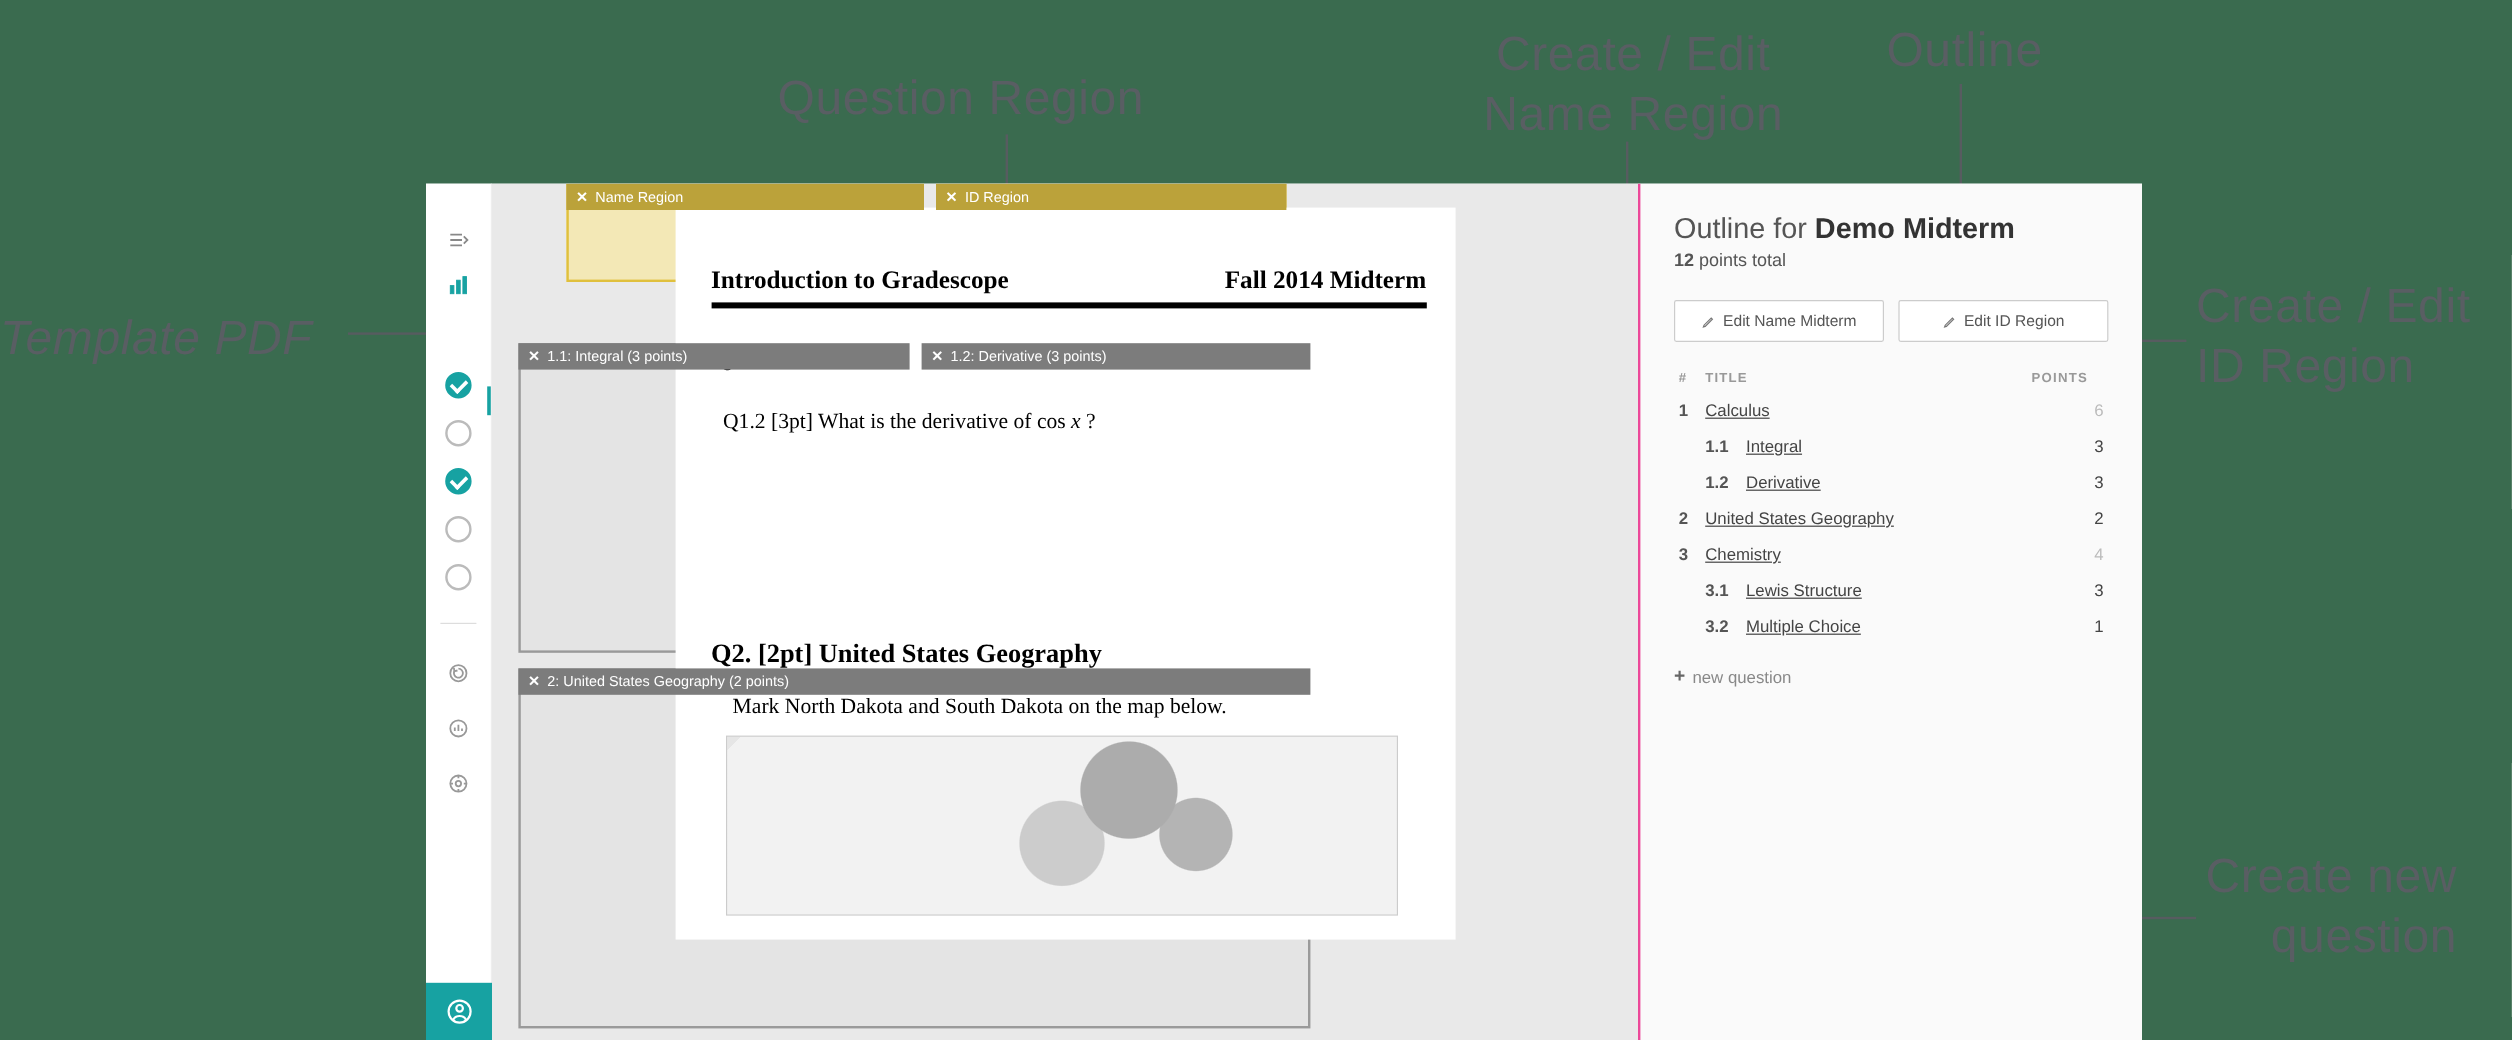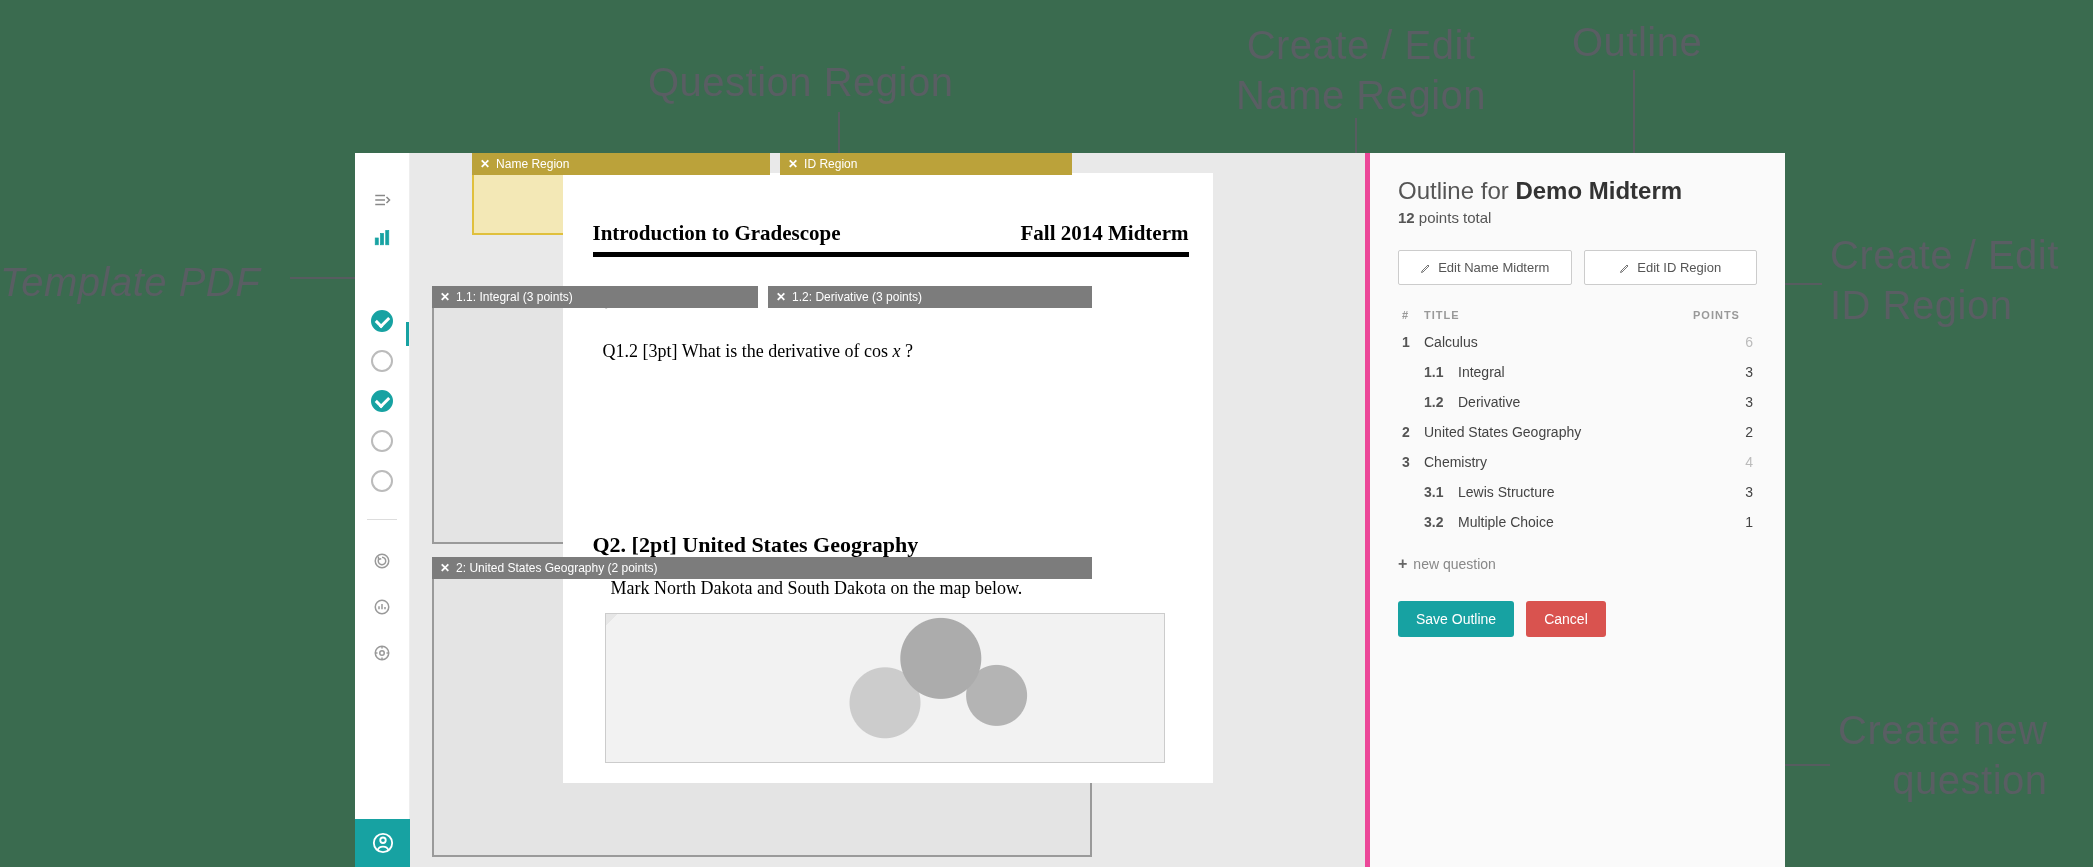--- a/index.html
+++ b/index.html
@@ -46,37 +46,37 @@
   .q-text { font-size: 18px; font-family: Georgia, serif; }
   .ital { font-style: italic; }
 
   .map-placeholder { width: 560px; height: 150px; margin-top: 14px; margin-left: 12px; background: linear-gradient(135deg, #e6e6e6 0, #e6e6e6 8px, #f2f2f2 8px, #f2f2f2 16px); border: 1px solid #ccc; position:relative; overflow:hidden;}
   .map-placeholder::after{ content:""; position:absolute; inset:0; background:
     radial-gradient(circle at 60% 30%, #8f8f8f 0 40px, transparent 41px),
     radial-gradient(circle at 70% 55%, #9a9a9a 0 30px, transparent 31px),
     radial-gradient(circle at 50% 60%, #bdbdbd 0 35px, transparent 36px); opacity:.7;}
 
   
-  .outline { width: 420px; background: #fafafa; border-left: 5px solid #ec4899; padding: 24px 28px; font-family: "Helvetica Neue", Arial, sans-serif; color:#333; }
+  .outline { width: 420px; background: #fafafa; border-left: 2px solid #ec4899; padding: 24px 28px; font-family: "Helvetica Neue", Arial, sans-serif; color:#333; }
   .outline-title { font-size: 24px; color: #555; font-weight: 400; }
   .outline-title strong { font-weight: 700; color:#333; }
   .points-total { font-size: 15px; color:#555; margin-top: 4px; }
   .points-total b { font-weight: 700; }
   .region-btns { display:flex; gap: 12px; margin-top: 24px; }
   .btn { border:1px solid #ccc; background:#fff; padding: 9px 0; font-size: 13px; color:#555; flex:1; display:flex; align-items:center; justify-content:center; gap:6px; cursor:pointer; border-radius:2px;}
   .btn svg { width:12px; height:12px; }
   .help-text { font-size: 13px; color:#666; line-height: 1.55; margin-top: 26px; }
   .outline-header { display:flex; font-size:11px; color:#999; letter-spacing:1px; font-weight:700; margin-top: 24px; padding: 0 4px;}
   .outline-header .col-num { width: 22px; }
   .outline-header .col-title { flex:1; }
   .outline-header .col-pts { width: 60px; }
   .outline-rows { margin-top: 6px; }
   .orow { display:flex; font-size:14px; color:#444; padding:7px 4px; align-items:center;}
   .orow .col-num { width: 22px; font-weight:600; color:#555;}
-  .orow .col-title { flex:1; }
+  .orow .col-title { flex:1;text-decoration:underline; }
   .orow .col-pts { width:60px; text-align:right; }
   .orow.sub { padding-left: 26px; }
   .orow.sub .col-num { width: 34px; font-weight:600;}
   .orow.parent .col-pts { color:#bbb; }
   .new-q { margin-top: 18px; font-size: 14px; color:#888; display:flex; align-items:center; gap:6px; cursor:pointer;}
   .new-q .plus { font-weight:700; font-size:16px; color:#666;}
   .action-row { margin-top: 28px; display:flex; gap:12px; }
   .btn-primary { background:#17a2a2; color:#fff; border:none; padding:10px 18px; font-size:14px; border-radius:3px; cursor:pointer;}
   .btn-danger { background:#d9534f; color:#fff; border:none; padding:10px 18px; font-size:14px; border-radius:3px; cursor:pointer;}
 </style>
@@ -276,19 +276,15 @@
         <div class="orow sub">
           <span class="col-num">3.2</span>
           <span class="col-title">Multiple Choice</span>
           <span class="col-pts">1</span>
         </div>
       </div>
     <div class="new-q">
       <span class="plus">+</span>
       <span>new question</span>
     </div>
-    <div class="action-row">
-      <button class="btn-primary">Save Outline</button>
-      <button class="btn-danger">Cancel</button>
-    </div>
   </div>
 
 </div>
 
 </body></html>

